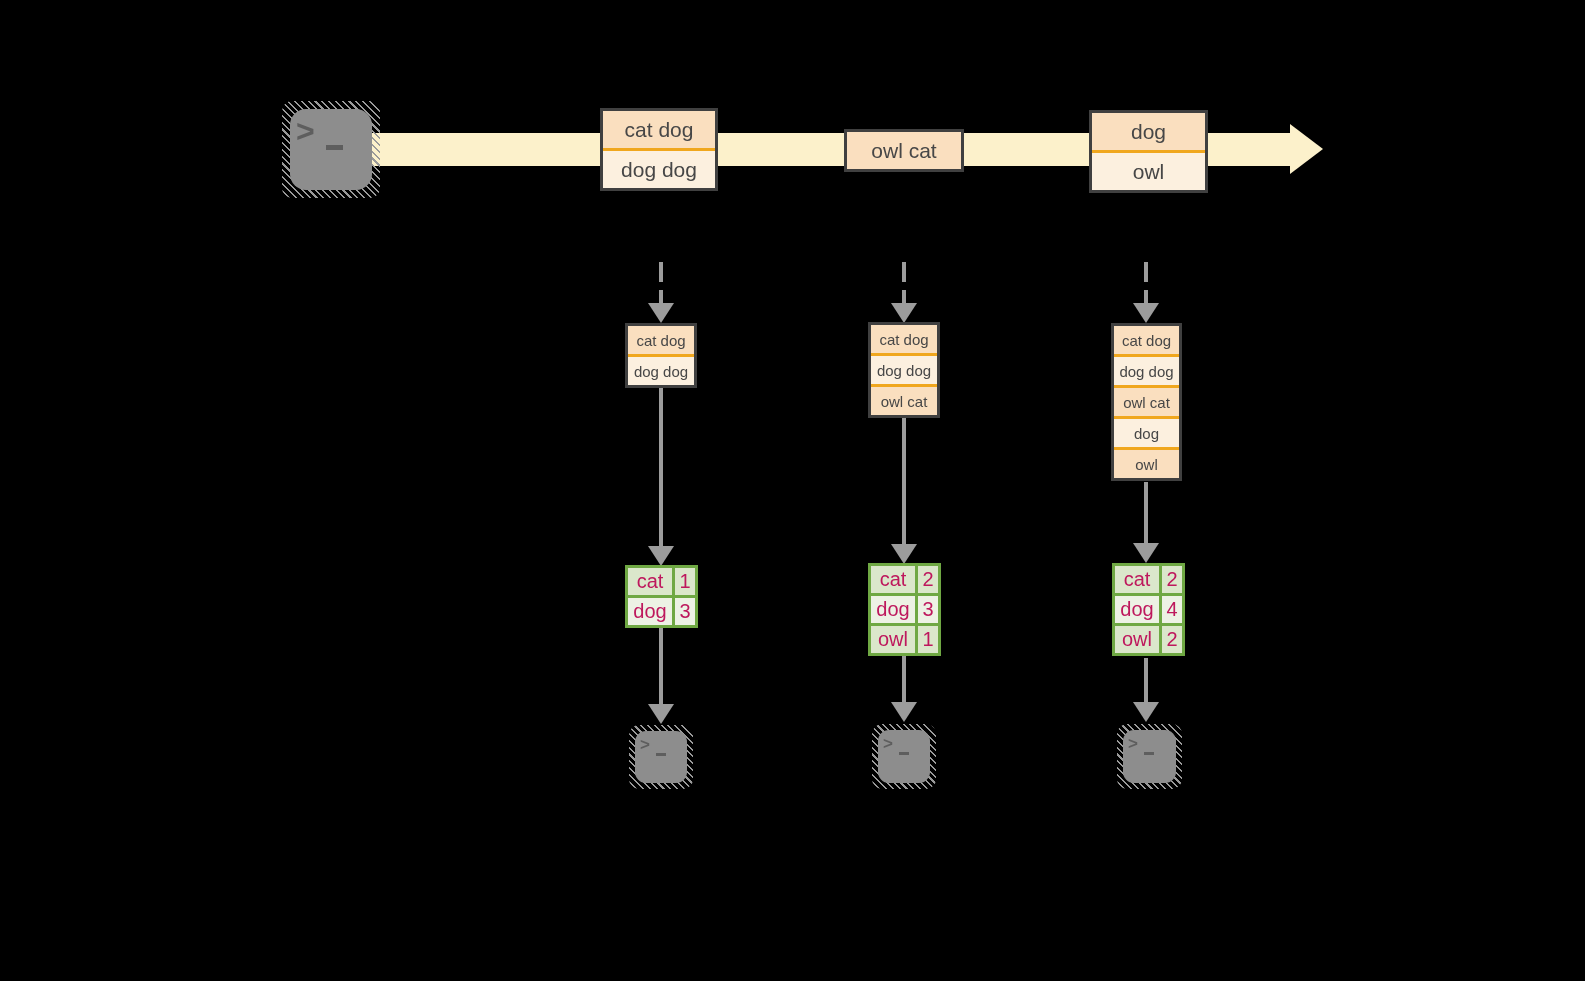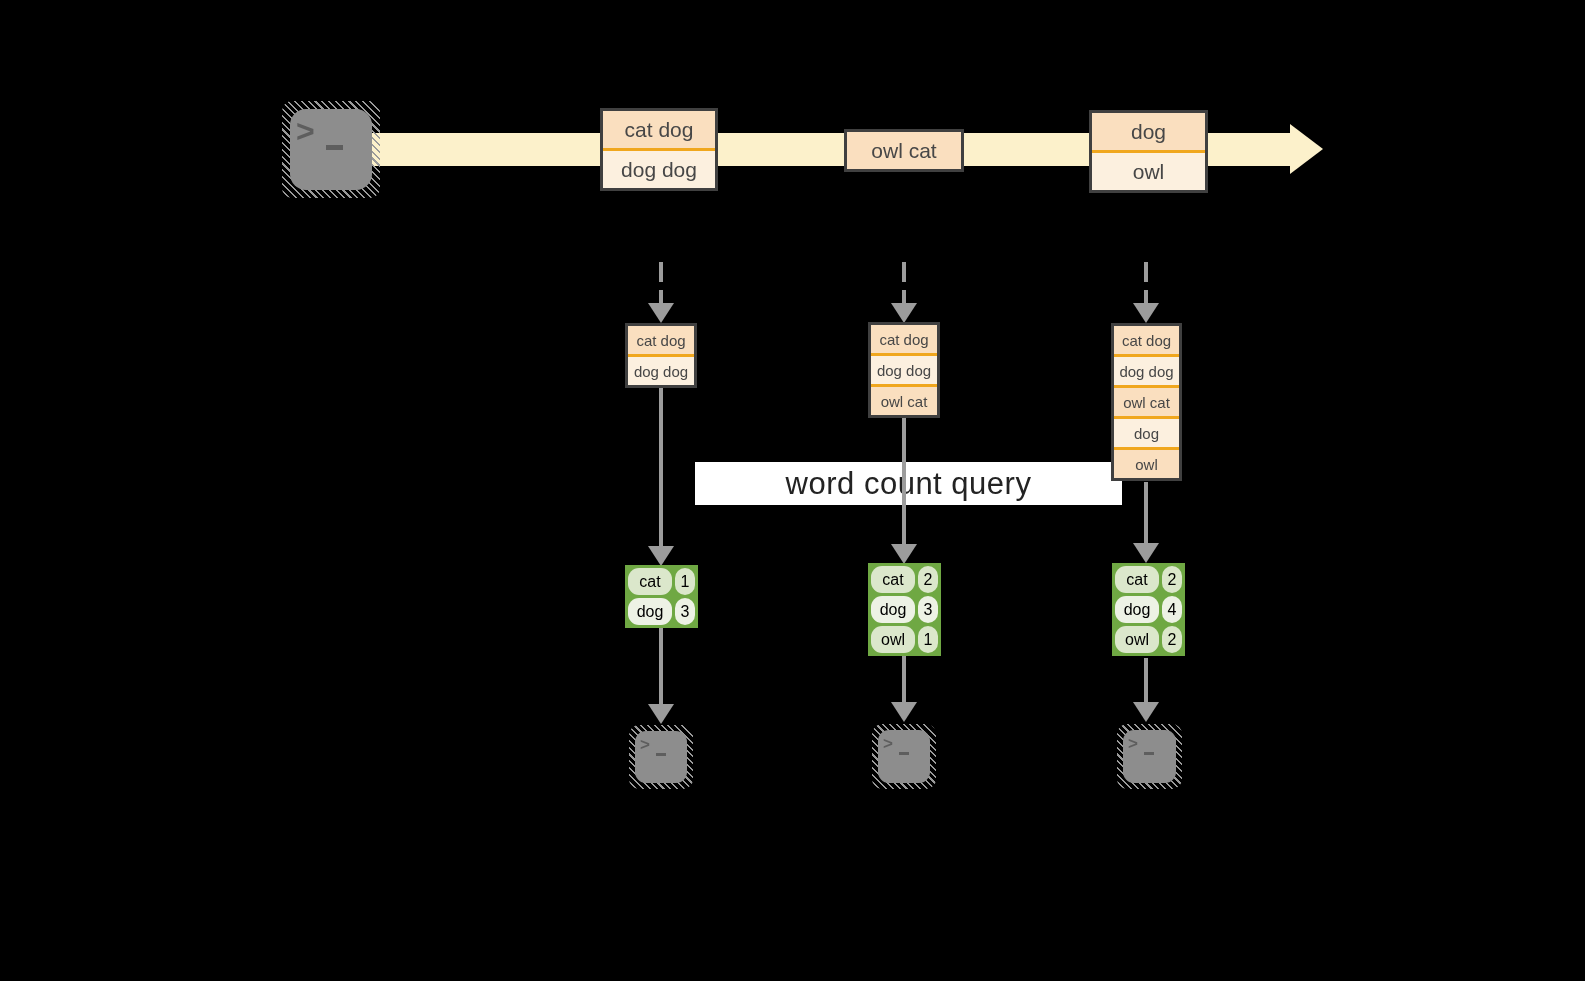--- a/index.html
+++ b/index.html
@@ -17,21 +17,21 @@
     font-size:21px;color:#474747;background:#FCF0DF;}
   .obox .cell+.cell{margin-top:3px;}
   .obox .cell.dark{background:#FADFBF;}
   .obox .cell.light{background:#FCF0DF;}
   .rec .cell{height:37px;}
   .acc .cell{height:28px;font-size:15px;}
   
   .gtable{position:absolute;display:grid;grid-template-columns:44px 20px;gap:3px;
     background:#6FA843;border:3px solid #6FA843;box-sizing:content-box;}
   .gtable .gc{display:flex;align-items:center;justify-content:center;height:27px;
-    font-size:16px;color:#000000;border-radius:11px;}
+    font-size:20px;color:#be185d;}
   .gtable .r-dark{background:#DBE7CB;}
   .gtable .r-light{background:#EDF2E5;}
   
   .vline{position:absolute;width:4px;background:#9C9C9C;}
   .vdash{position:absolute;width:4px;background:#9C9C9C;}
   .ahead{position:absolute;width:0;height:0;
     border-left:13px solid transparent;border-right:13px solid transparent;border-top:20px solid #9C9C9C;}
   
   .band{position:absolute;left:695px;top:462px;width:427px;height:43px;background:#FFFFFF;
     display:flex;align-items:center;justify-content:center;}
@@ -82,23 +82,20 @@
   <div class="ahead" style="left:648px;top:303px;"></div>
 
   <div class="vdash" style="left:902px;top:262px;height:20px;"></div>
   <div class="vdash" style="left:902px;top:290px;height:14px;"></div>
   <div class="ahead" style="left:891px;top:303px;"></div>
 
   <div class="vdash" style="left:1144px;top:262px;height:20px;"></div>
   <div class="vdash" style="left:1144px;top:290px;height:14px;"></div>
   <div class="ahead" style="left:1133px;top:303px;"></div>
 
-  <div class="band">
-    <span>word count query</span>
-  </div>
 
   <div class="vline" style="left:659px;top:388px;height:160px;"></div>
   <div class="ahead" style="left:648px;top:546px;"></div>
   <div class="vline" style="left:902px;top:417px;height:127px;"></div>
   <div class="ahead" style="left:891px;top:544px;"></div>
   <div class="vline" style="left:1144px;top:482px;height:61px;"></div>
   <div class="ahead" style="left:1133px;top:543px;"></div>
 
   <div class="obox acc" style="left:625px;top:323px;width:72px;">
     <div class="cell dark">cat dog</div>

